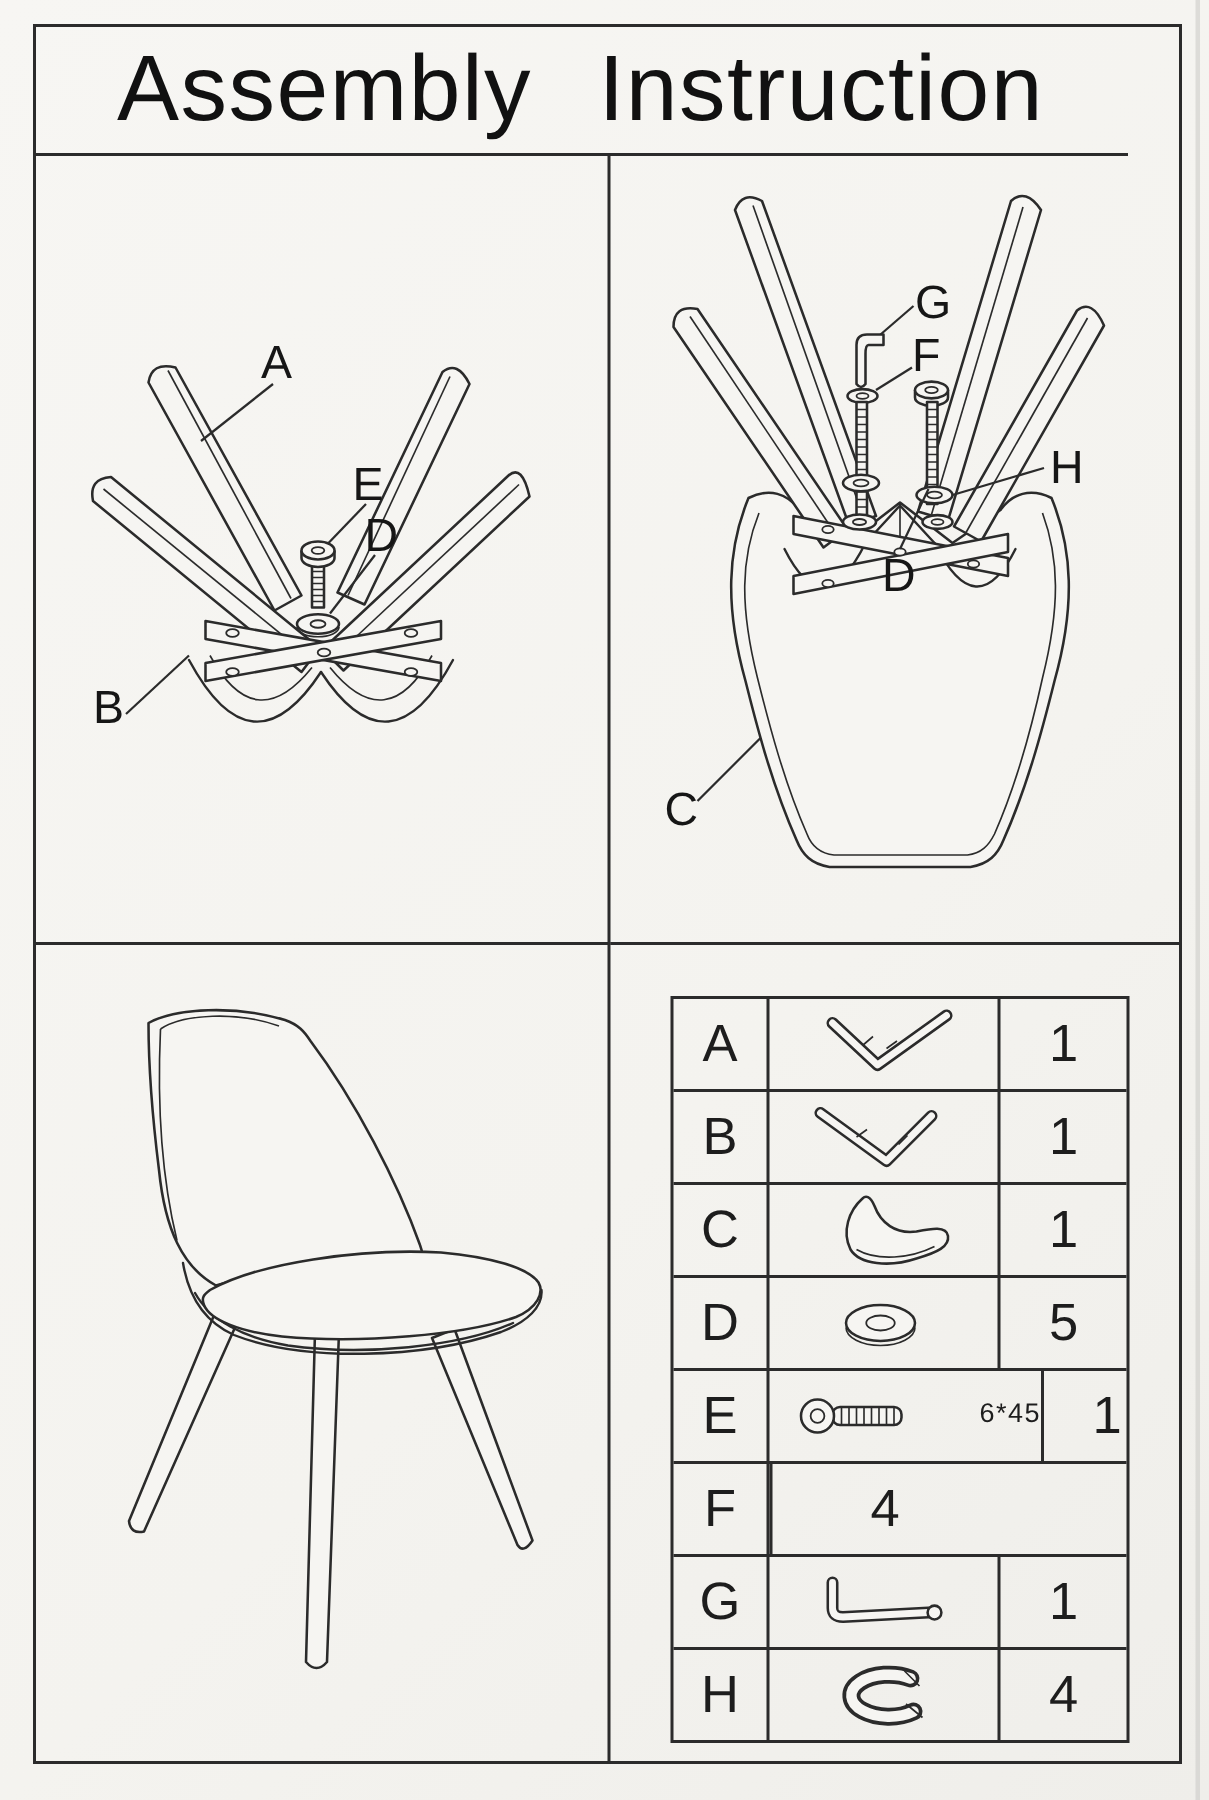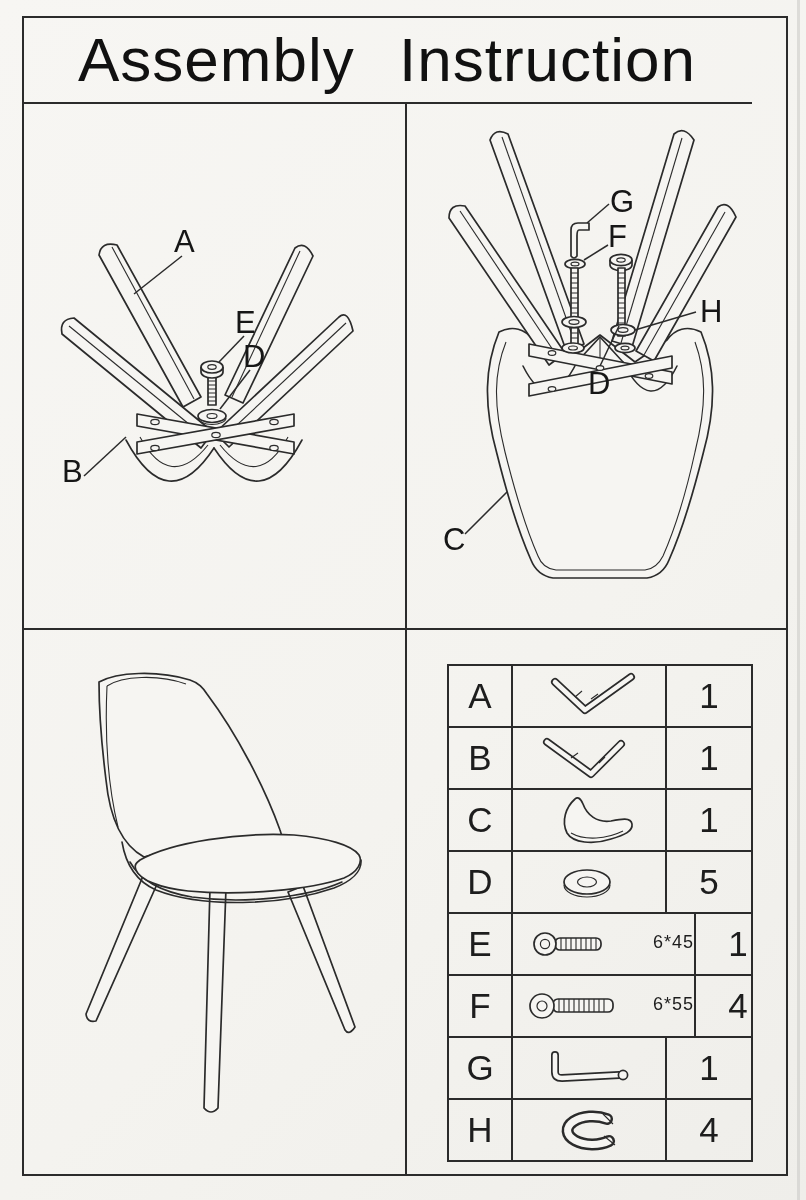--- a/index.html
+++ b/index.html
@@ -287,29 +287,20 @@
             <circle class="fl" cx="32" cy="16" r="11"></circle>
             <circle class="hole" cx="32" cy="16" r="4.6"></circle>
           </svg>
           <span class="sizelbl">6*45</span>
         </div>
         <div class="tcell c-qty">1</div>
       </div>
 
       <div class="trow">
         <div class="tcell c-letter">F</div>
-        <div class="tcell c-icon">
-          <svg width="140" height="32" viewBox="0 0 140 32">
-            <rect class="fl" x="40" y="9" width="60" height="13" rx="5"></rect>
-            <path class="thin" d="M46 9v13M51 9v13M56 9v13M61 9v13M66 9v13M71 9v13M76 9v13M81 9v13M86 9v13M91 9v13"></path>
-            <circle class="fl" cx="29" cy="16" r="12"></circle>
-            <circle class="hole" cx="29" cy="16" r="5"></circle>
-          </svg>
-          <span class="sizelbl">6*55</span>
-        </div>
         <div class="tcell c-qty">4</div>
       </div>
 
       <div class="trow">
         <div class="tcell c-letter">G</div>
         <div class="tcell c-icon">
           <svg width="140" height="52" viewBox="0 0 140 52">
             <path class="t-o" d="M36,13 L36,30 Q36,36 43,36 L100,33"></path>
             <path class="t-i" d="M36,13 L36,30 Q36,36 43,36 L100,33"></path>
             <circle class="fl" cx="104" cy="33" r="4.6"></circle>

